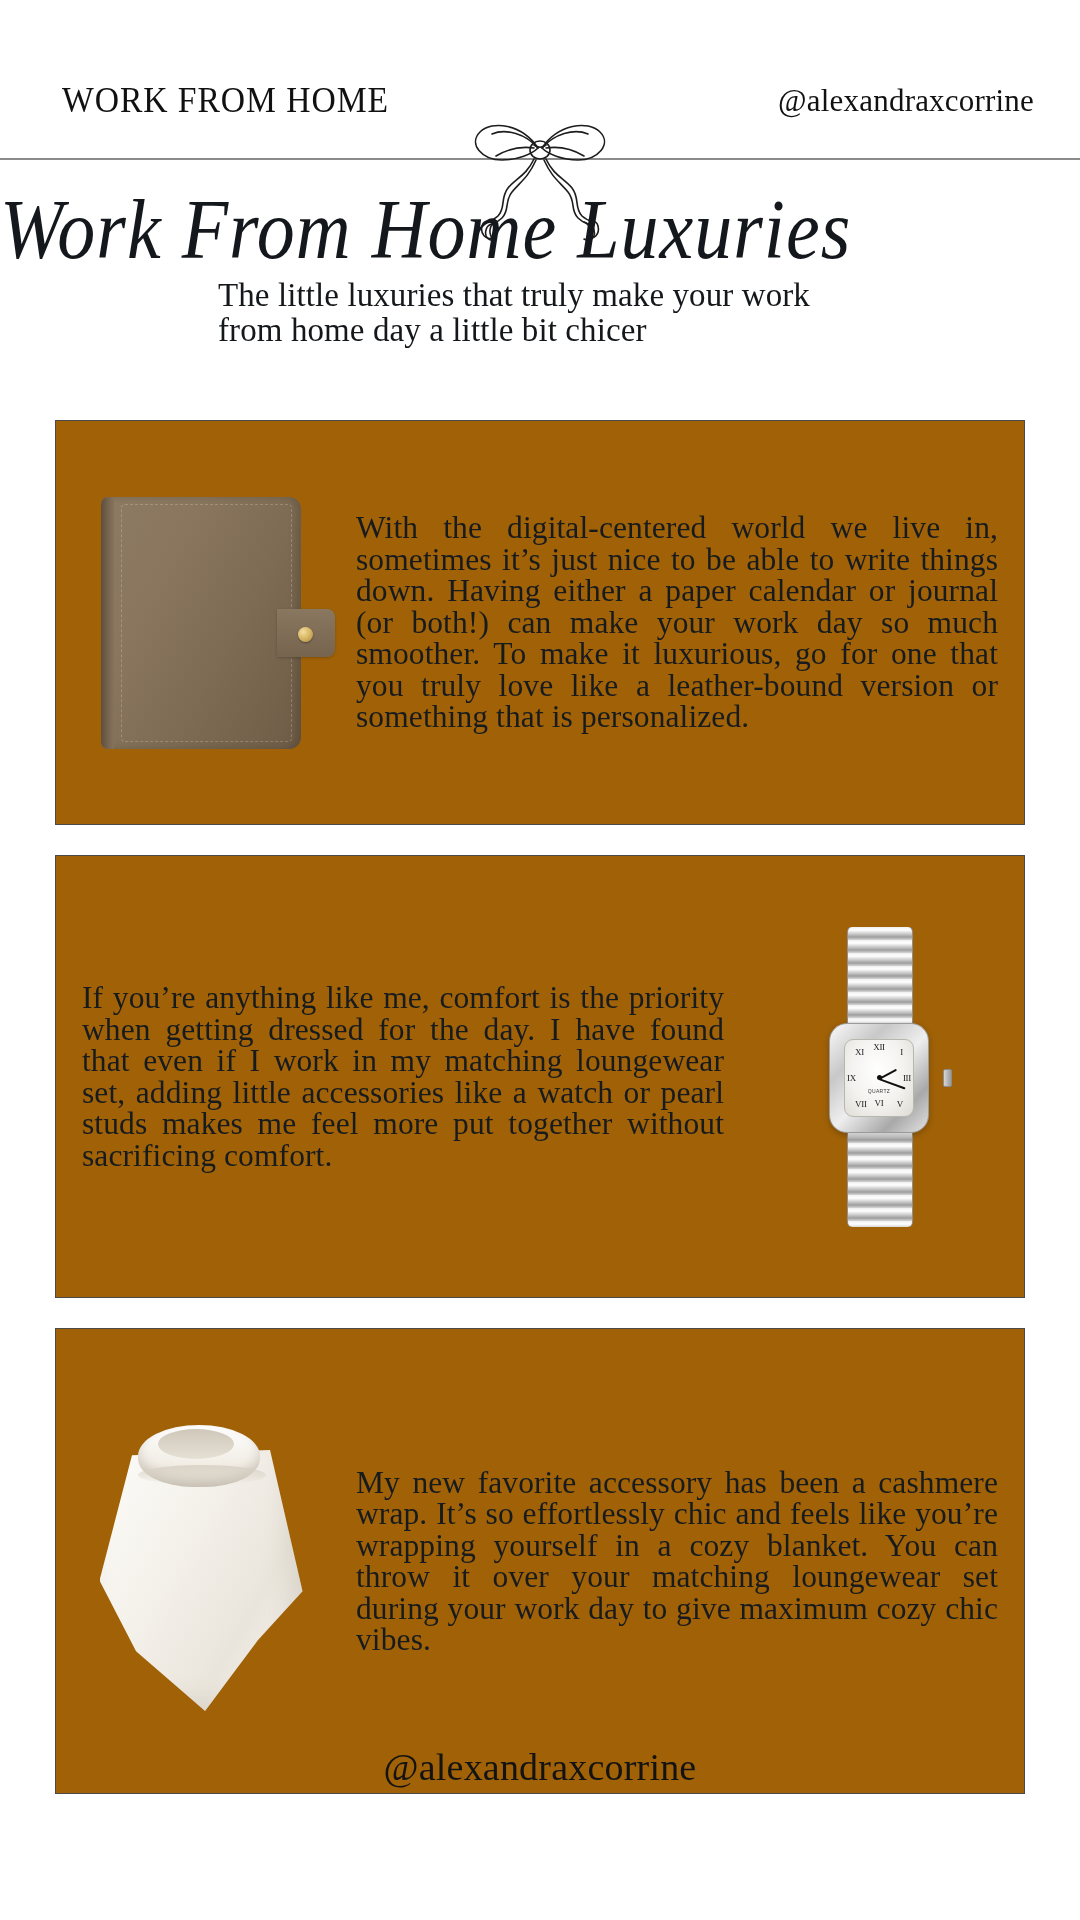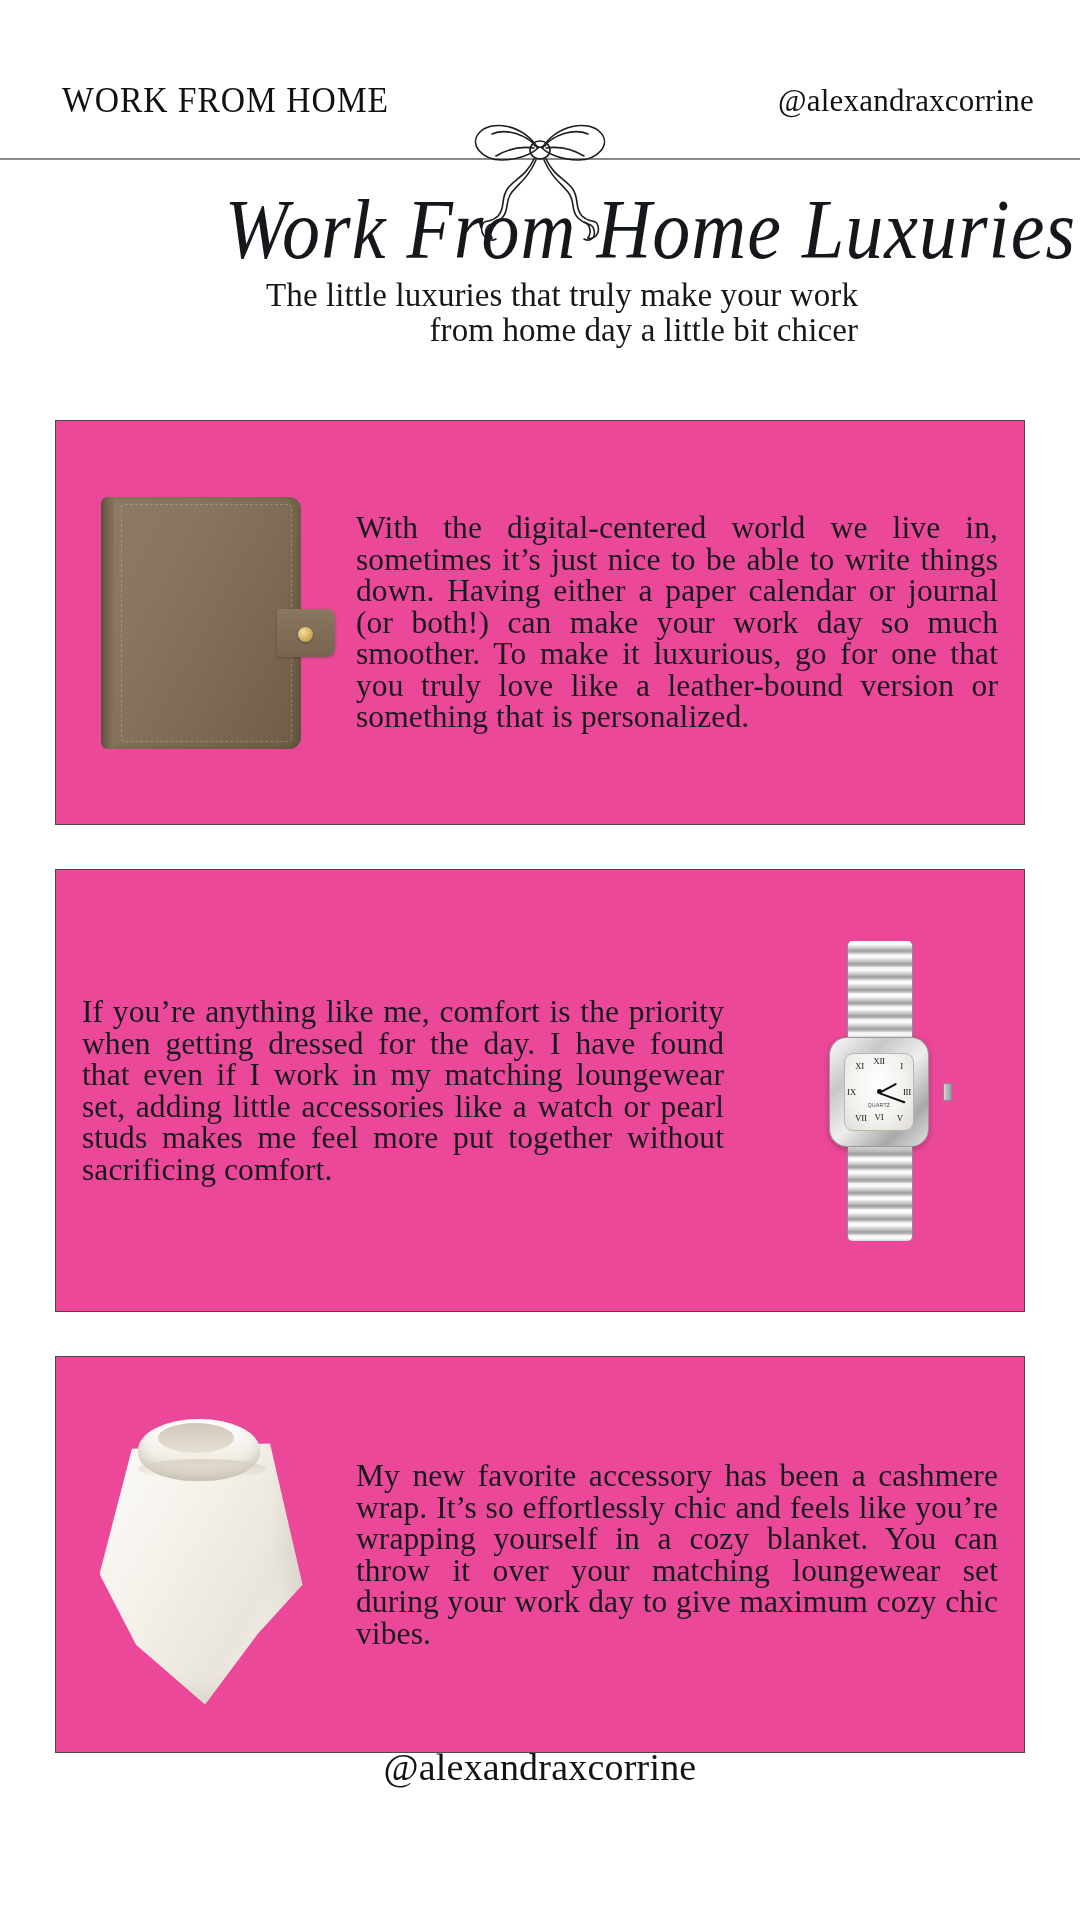--- a/index.html
+++ b/index.html
@@ -67,21 +67,21 @@
     height: 150px;
     pointer-events: none;
   }
 
   
   .title-block {
     position: absolute;
     left: 0;
     right: 4px;
     top: 186px;
-    text-align: right;
+    text-align: left;
   }
   .main-title {
     font-family: "Liberation Serif", "DejaVu Serif", serif;
     font-style: italic;
     font-weight: 400;
     font-size: 76px;
     line-height: 1.02;
     letter-spacing: 1px;
     color: #14181c;
     margin: 0;
@@ -101,29 +101,29 @@
   
   .cards {
     position: absolute;
     left: 55px;
     top: 420px;
     width: 970px;
   }
   .card {
     border: 1.6px solid #4a4a4a;
     box-sizing: border-box;
-    background: #ec4899;
+    background: #a16207;
     display: flex;
     align-items: center;
-    margin-bottom: 44px;
+    margin-bottom: 30px;
     overflow: hidden;
   }
   .card-1 { height: 405px; }
   .card-2 { height: 443px; }
-  .card-3 { height: 397px; }
+  .card-3 { height: 466px; }
 
   .card-media {
     flex: 0 0 290px;
     height: 100%;
     display: flex;
     align-items: center;
     justify-content: center;
     position: relative;
   }
   .card-body {

